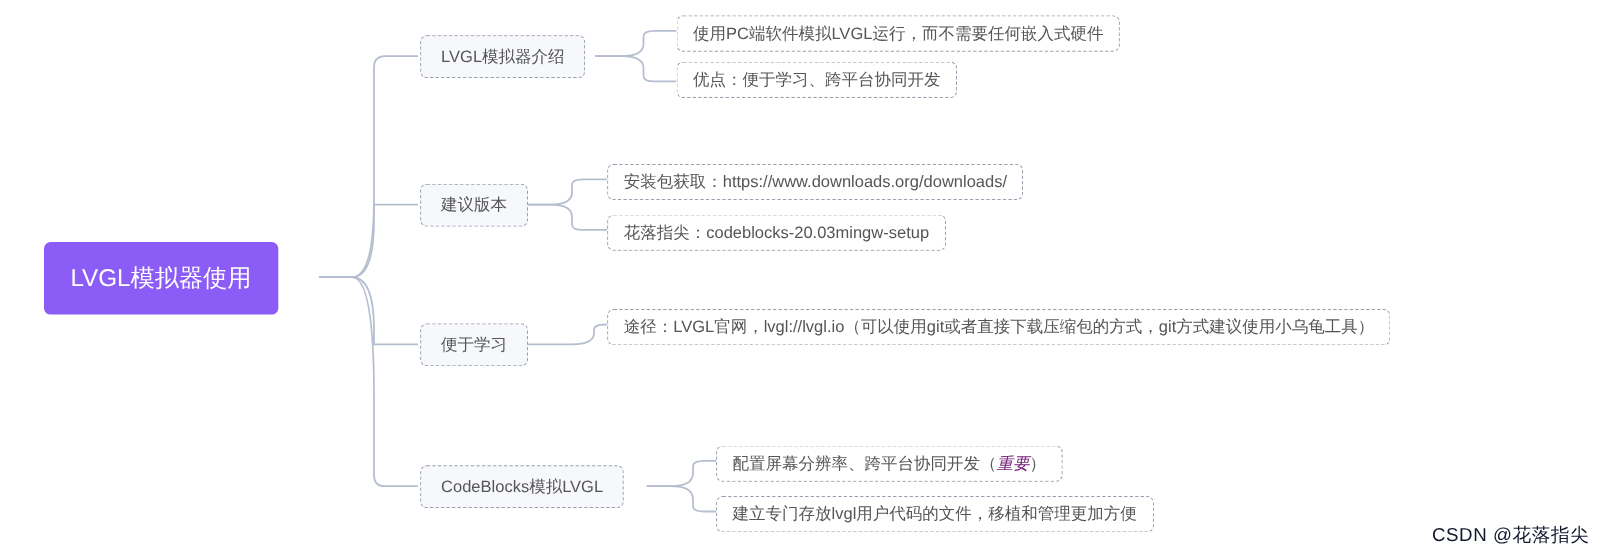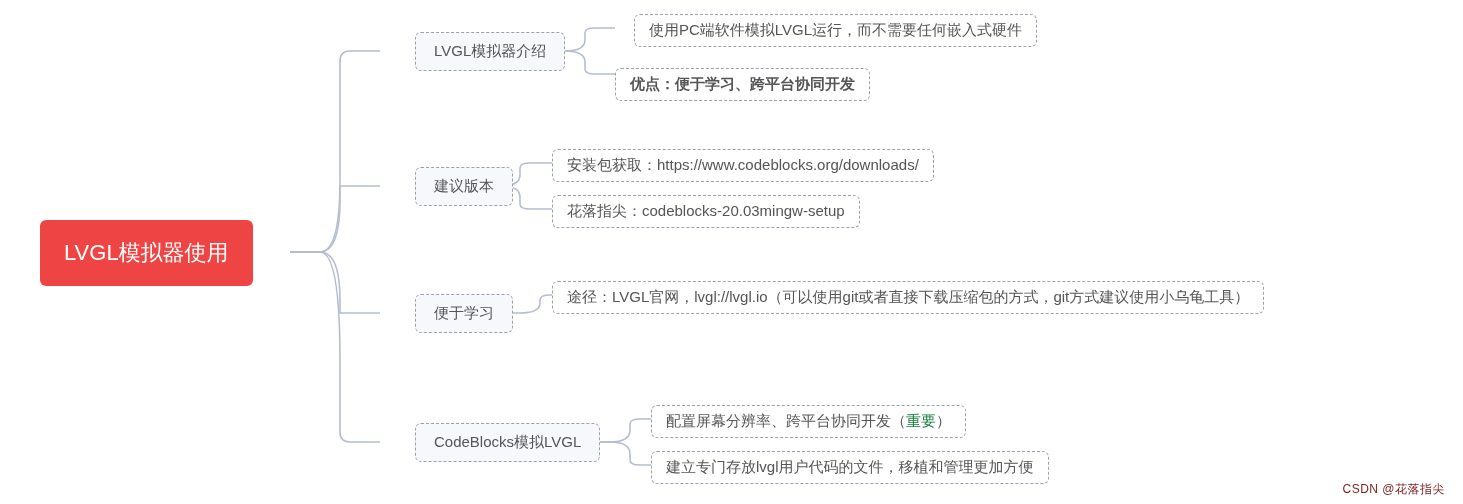--- a/index.html
+++ b/index.html
@@ -9,65 +9,64 @@
     width: 1463px;
     height: 504px;
     background: #ffffff;
     font-family: "Microsoft YaHei", Arial, sans-serif;
     font-size: 15px;
     color: #555;
     position: relative;
   }
   .root-node {
     position: absolute;
-    background: #ef4444;
+    background: #8b5cf6;
     color: #fff;
     padding: 18px 24px;
     border-radius: 6px;
     font-size: 22px;
     text-align: center;
     white-space: nowrap;
   }
   .branch-node {
     position: absolute;
     border: 1.5px dashed #9aa0b0;
     border-radius: 6px;
     padding: 9px 18px;
     background: #f7f8fb;
     color: #555;
     white-space: nowrap;
-    margin-left: 33px;
   }
   .leaf-node {
     position: absolute;
     border: 1.5px dashed #9aa0b0;
     border-radius: 6px;
     padding: 6px 14px;
     background: #fff;
     color: #555;
     white-space: nowrap;
   }
-  .em { color: #15803d; }
+  .em { color: #701a75; font-style: italic; }
   svg.connectors {
     position: absolute;
     left: 0; top: 0;
     width: 1463px; height: 504px;
     pointer-events: none;
   }
   svg.connectors path {
     stroke: #b5bed0;
     stroke-width: 1.6;
     fill: none;
   }
   .watermark {
     position: absolute;
     right: 18px;
     bottom: 6px;
-    color: #7f1d1d;
-    font-size: 12px;
+    color: #0f172a;
+    font-size: 17px;
     letter-spacing: 0.5px;
   }
 </style>
 </head>
 <body>
 
 <svg class="connectors">
 
   <path d="M290 252 L320 252 Q340 252 340 180 L340 61  Q340 51 350 51  L380 51"></path>
   <path d="M290 252 L320 252 Q340 252 340 200 L340 186 Q340 186 350 186 L380 186"></path>
@@ -82,25 +81,25 @@
 
   <path d="M477 313 L520 313 Q540 313 540 303 L540 300 Q540 295 550 295 L552 295"></path>
 
   <path d="M588 442 L610 442 Q630 442 630 430 L630 424 Q630 419 640 419 L651 419"></path>
   <path d="M588 442 L610 442 Q630 442 630 454 L630 460 Q630 465 640 465 L651 465"></path>
 </svg>
 
 <div class="root-node" style="left:40px; top:220px;">LVGL模拟器使用</div>
 
 <div class="branch-node" style="left:382px; top:32px;">LVGL模拟器介绍</div>
-<div class="leaf-node" style="left:634px; top:14px;">使用PC端软件模拟LVGL运行，而不需要任何嵌入式硬件</div>
-<div class="leaf-node" style="left:615px; top:68px;font-weight:bold;">优点：便于学习、跨平台协同开发</div>
+<div class="leaf-node" style="left:615px; top:14px;">使用PC端软件模拟LVGL运行，而不需要任何嵌入式硬件</div>
+<div class="leaf-node" style="left:615px; top:56px;">优点：便于学习、跨平台协同开发</div>
 
 <div class="branch-node" style="left:382px; top:167px;">建议版本</div>
-<div class="leaf-node" style="left:552px; top:149px;">安装包获取：https://www.codeblocks.org/downloads/</div>
+<div class="leaf-node" style="left:552px; top:149px;">安装包获取：https://www.downloads.org/downloads/</div>
 <div class="leaf-node" style="left:552px; top:195px;">花落指尖：codeblocks-20.03mingw-setup</div>
 
 <div class="branch-node" style="left:382px; top:294px;">便于学习</div>
 <div class="leaf-node" style="left:552px; top:281px;">途径：LVGL官网，lvgl://lvgl.io（可以使用git或者直接下载压缩包的方式，git方式建议使用小乌龟工具）</div>
 
 <div class="branch-node" style="left:382px; top:423px;">CodeBlocks模拟LVGL</div>
 <div class="leaf-node" style="left:651px; top:405px;">
   <span>配置屏幕分辨率、跨平台协同开发（</span><span class="em">重要</span><span>）</span>
 </div>
 <div class="leaf-node" style="left:651px; top:451px;">建立专门存放lvgl用户代码的文件，移植和管理更加方便</div>

